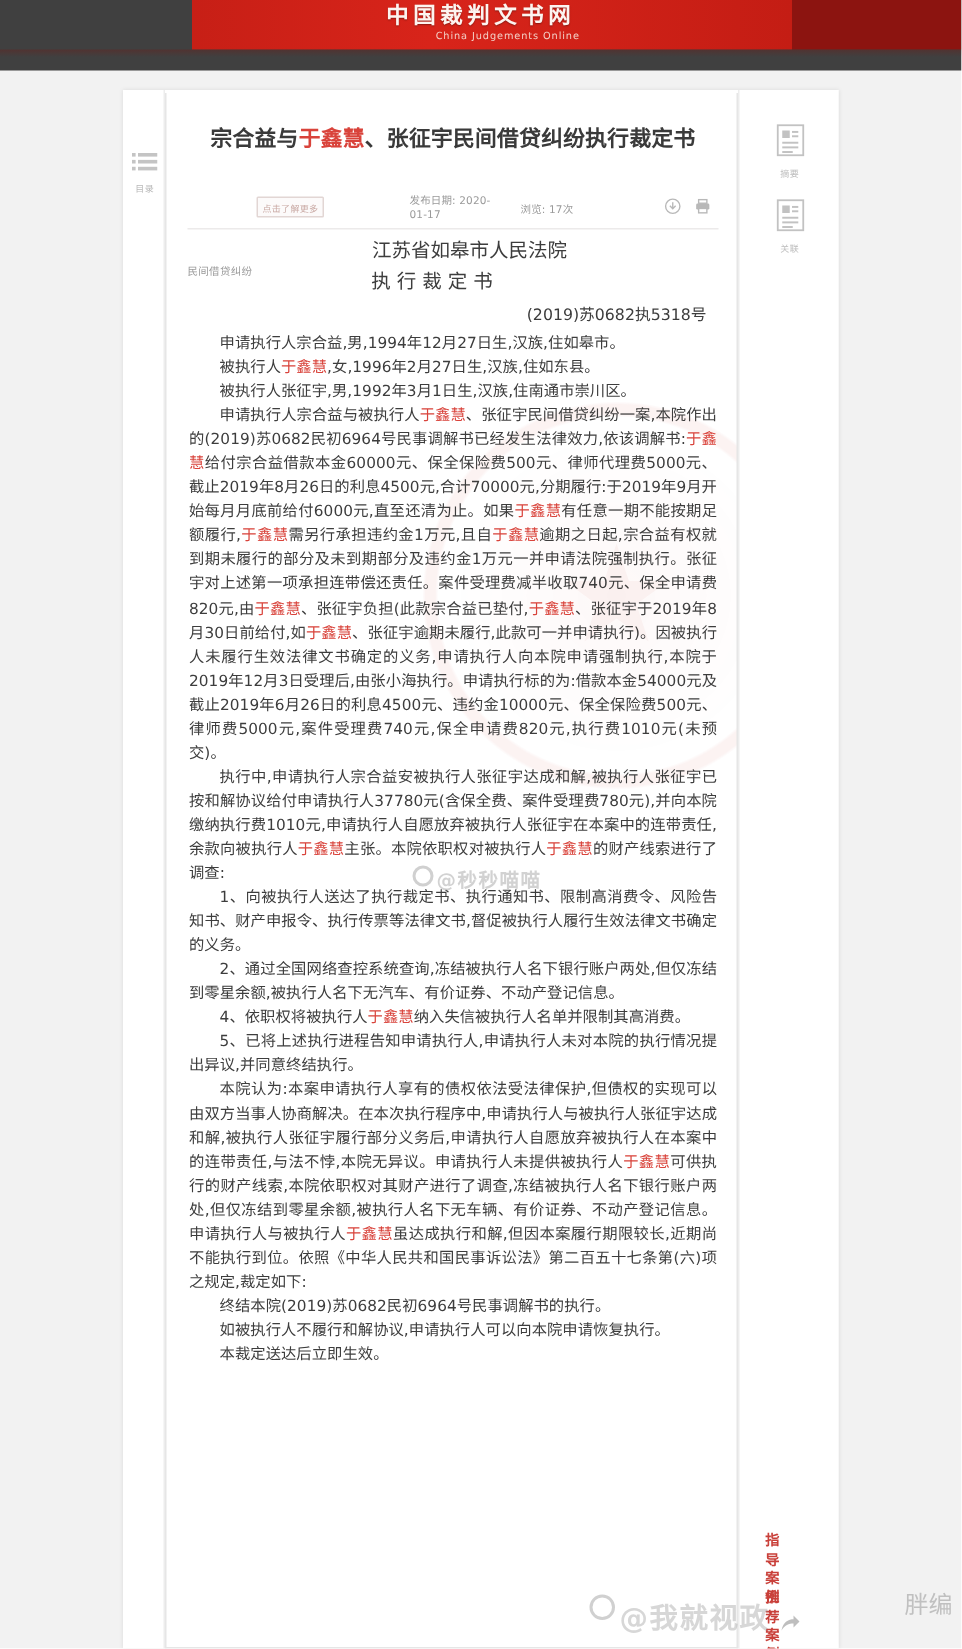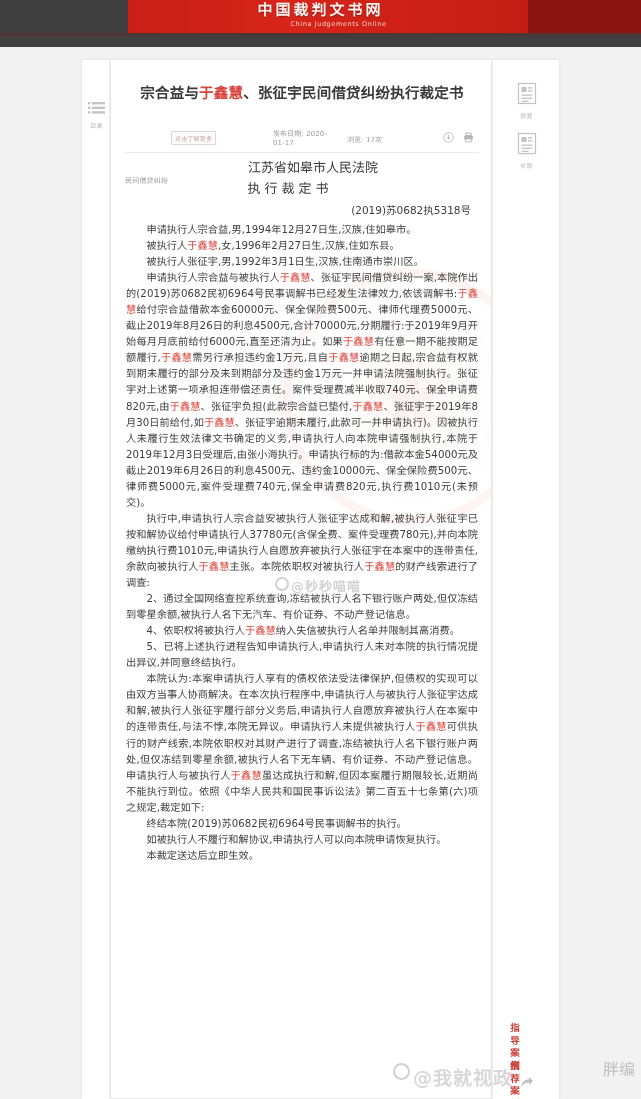--- a/index.html
+++ b/index.html
@@ -268,20 +268,21 @@
     <div class="court">江苏省如皋市人民法院</div>
     <div class="doc-type">执行裁定书</div>
     <div class="case-no">(2019)苏0682执5318号</div>
 
     <div class="body-text">
       <p>申请执行人宗合益,男,1994年12月27日生,汉族,住如皋市。</p>
       <p>被执行人<span class="hl">于鑫慧</span>,女,1996年2月27日生,汉族,住如东县。</p>
       <p>被执行人张征宇,男,1992年3月1日生,汉族,住南通市崇川区。</p>
       <p>申请执行人宗合益与被执行人<span class="hl">于鑫慧</span>、张征宇民间借贷纠纷一案,本院作出的(2019)苏0682民初6964号民事调解书已经发生法律效力,依该调解书:<span class="hl">于鑫慧</span>给付宗合益借款本金60000元、保全保险费500元、律师代理费5000元、截止2019年8月26日的利息4500元,合计70000元,分期履行:于2019年9月开始每月月底前给付6000元,直至还清为止。如果<span class="hl">于鑫慧</span>有任意一期不能按期足额履行,<span class="hl">于鑫慧</span>需另行承担违约金1万元,且自<span class="hl">于鑫慧</span>逾期之日起,宗合益有权就到期未履行的部分及未到期部分及违约金1万元一并申请法院强制执行。张征宇对上述第一项承担连带偿还责任。案件受理费减半收取740元、保全申请费820元,由<span class="hl">于鑫慧</span>、张征宇负担(此款宗合益已垫付,<span class="hl">于鑫慧</span>、张征宇于2019年8月30日前给付,如<span class="hl">于鑫慧</span>、张征宇逾期未履行,此款可一并申请执行)。因被执行人未履行生效法律文书确定的义务,申请执行人向本院申请强制执行,本院于2019年12月3日受理后,由张小海执行。申请执行标的为:借款本金54000元及截止2019年6月26日的利息4500元、违约金10000元、保全保险费500元、律师费5000元,案件受理费740元,保全申请费820元,执行费1010元(未预交)。</p>
       <p>执行中,申请执行人宗合益安被执行人张征宇达成和解,被执行人张征宇已按和解协议给付申请执行人37780元(含保全费、案件受理费780元),并向本院缴纳执行费1010元,申请执行人自愿放弃被执行人张征宇在本案中的连带责任,余款向被执行人<span class="hl">于鑫慧</span>主张。本院依职权对被执行人<span class="hl">于鑫慧</span>的财产线索进行了调查:</p>
+      <p>1、向被执行人送达了执行裁定书、执行通知书、限制高消费令、风险告知书、财产申报令、执行传票等法律文书,督促被执行人履行生效法律文书确定的义务。</p>
       <p>2、通过全国网络查控系统查询,冻结被执行人名下银行账户两处,但仅冻结到零星余额,被执行人名下无汽车、有价证券、不动产登记信息。</p>
       <p>4、依职权将被执行人<span class="hl">于鑫慧</span>纳入失信被执行人名单并限制其高消费。</p>
       <p>5、已将上述执行进程告知申请执行人,申请执行人未对本院的执行情况提出异议,并同意终结执行。</p>
       <p>本院认为:本案申请执行人享有的债权依法受法律保护,但债权的实现可以由双方当事人协商解决。在本次执行程序中,申请执行人与被执行人张征宇达成和解,被执行人张征宇履行部分义务后,申请执行人自愿放弃被执行人在本案中的连带责任,与法不悖,本院无异议。申请执行人未提供被执行人<span class="hl">于鑫慧</span>可供执行的财产线索,本院依职权对其财产进行了调查,冻结被执行人名下银行账户两处,但仅冻结到零星余额,被执行人名下无车辆、有价证券、不动产登记信息。申请执行人与被执行人<span class="hl">于鑫慧</span>虽达成执行和解,但因本案履行期限较长,近期尚不能执行到位。依照《中华人民共和国民事诉讼法》第二百五十七条第(六)项之规定,裁定如下:</p>
       <p>终结本院(2019)苏0682民初6964号民事调解书的执行。</p>
       <p>如被执行人不履行和解协议,申请执行人可以向本院申请恢复执行。</p>
       <p>本裁定送达后立即生效。</p>
     </div>
   </div>
 

